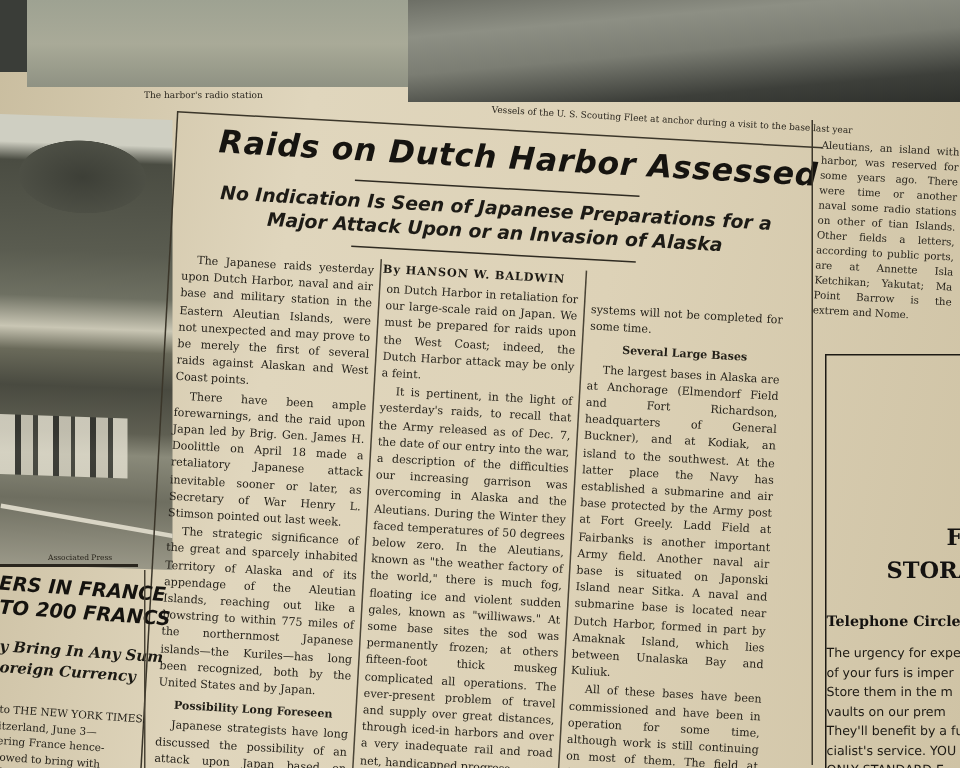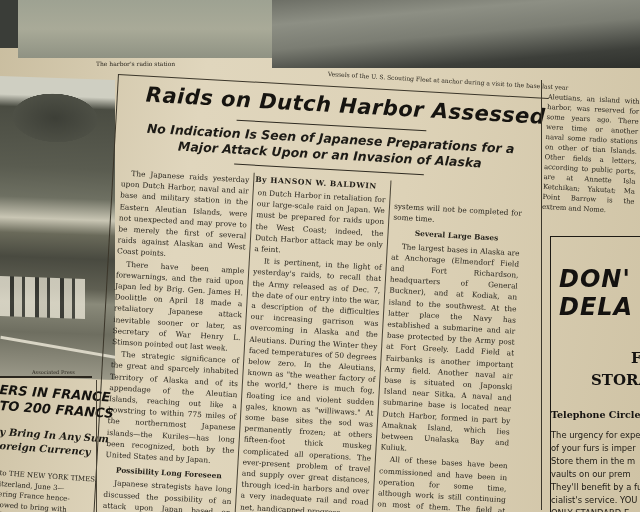--- a/index.html
+++ b/index.html
@@ -140,22 +140,20 @@
       <p style="text-indent:0">systems will not be completed for some time.</p>
       <p class="sub">Several Large Bases</p>
       <p>The largest bases in Alaska are at Anchorage (Elmendorf Field and Fort Richardson, headquarters of General Buckner), and at Kodiak, an island to the southwest. At the latter place the Navy has established a submarine and air base protected by the Army post at Fort Greely. Ladd Field at Fairbanks is another important Army field. Another naval air base is situated on Japonski Island near Sitka. A naval and submarine base is located near Dutch Harbor, formed in part by Amaknak Island, which lies between Unalaska Bay and Kuliuk.</p>
       <p>All of these bases have been commissioned and have been in operation for some time, although work is still continuing on most of them. The field at Anchorage was described last Summer as large enough to handle 1,000 planes. The flight ferry and air transport service to Alaska, much developed in recent years, makes it possible to ferry great numbers of planes there rapidly.</p>
     </div>
   </div>
 
   <div class="right-col">
     <div class="right-text">Aleutians, an island with harbor, was reserved for some years ago. There were time or another naval some radio stations on other of tian Islands. Other fields a letters, according to public ports, are at Annette Isla Ketchikan; Yakutat; Ma Point Barrow is the extrem and Nome.</div>
     <div class="ad-box">
-      <div class="ad-big ad-dont">DON'</div>
-      <div class="ad-big ad-delay">DELA</div>
       <div class="ad-mid ad-f">F</div>
       <div class="ad-mid ad-storage">STORA</div>
       <div class="ad-phone">Telephone Circle 7-</div>
       <div class="ad-body">
         <div>The urgency for exper</div>
         <div>of your furs is imper</div>
         <div>Store them in the m</div>
         <div>vaults on our prem</div>
         <div>They'll benefit by a fu</div>
         <div>cialist's service. YOU</div>

